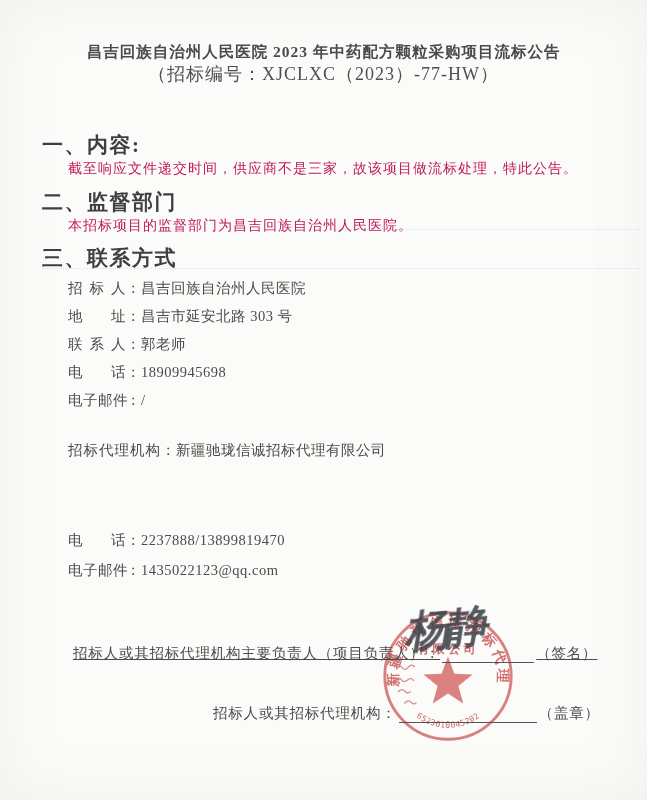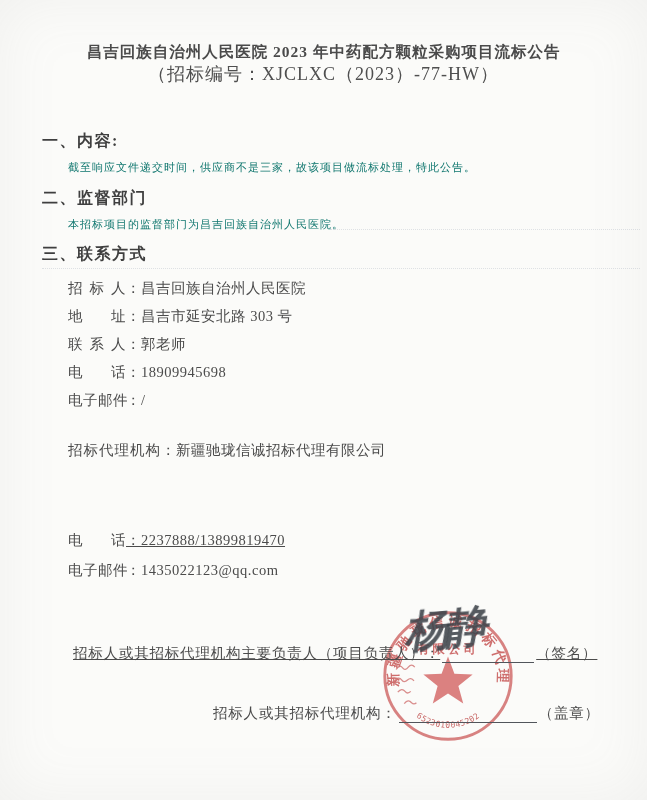--- a/index.html
+++ b/index.html
@@ -5,22 +5,22 @@
   html,body{margin:0;padding:0;background:#e9e9e7;}
   .page{
     position:relative;width:647px;height:800px;margin:0 auto;
     background:#fbfbf9;overflow:hidden;
     font-family:"Liberation Serif",serif;color:#474747;
     box-shadow:inset 0 0 60px rgba(150,150,150,0.10);
   }
   .abs{position:absolute;white-space:nowrap;}
   .doc-title{top:32px;left:0;width:647px;text-align:center;font-size:15.5px;letter-spacing:1px;color:#4a4a4a;font-weight:600;margin-top:10px;}
   .doc-subtitle{top:62px;left:0;width:647px;text-align:center;font-size:18px;letter-spacing:1px;color:#4f4f4f;}
-  .sec-h{left:42px;font-family:Liberation Serif, serif;font-weight:bold;font-size:16px;color:#3f3f3f;letter-spacing:1.5px;}
-  .body-p{left:68px;font-size:11px;letter-spacing:1px;color:#0f766e;}
+  .sec-h{left:42px;font-family:Liberation Serif, serif;font-weight:bold;font-size:21px;color:#3f3f3f;letter-spacing:1.5px;}
+  .body-p{left:68px;font-size:14px;letter-spacing:1px;color:#be185d;}
   .row{left:68px;height:20px;font-size:14.5px;color:#4b4b4b;letter-spacing:0.5px;}
   .lbl{display:inline-block;width:58px;text-align:justify;text-align-last:justify;vertical-align:bottom;}
   .lbl-wide{display:inline-block;vertical-align:bottom;letter-spacing:1px;}
   .val{}
   .sign-line{font-size:14.5px;color:#4b4b4b;letter-spacing:0.8px;}
   .uline{display:inline-block;border-bottom:1.4px solid #51555b;height:13px;vertical-align:bottom;margin:0 2px;}
   .uline-sign{width:92px;}
   .uline-seal{width:138px;}
   .artifact{border-top:1.5px dotted rgba(120,132,155,0.22);height:0;}
   .stamp-wrap{left:367px;top:595px;width:162px;height:162px;mix-blend-mode:multiply;opacity:0.93;}
@@ -61,21 +61,21 @@
   <div class="abs row" style="top:363px;">
     <span class="lbl">电话</span><span>：</span><span class="val">18909945698</span>
   </div>
   <div class="abs row" style="top:391px;">
     <span class="lbl">电子邮件</span><span>：</span><span class="val">/</span>
   </div>
 
   <div class="abs row" style="top:441px;text-align:right;">
     <span class="lbl-wide">招标代理机构</span><span>：</span><span class="val">新疆驰珑信诚招标代理有限公司</span>
   </div>
-  <div class="abs row" style="top:531px;text-decoration:underline;">
+  <div class="abs row" style="top:531px;">
     <span class="lbl">电话</span><span>：</span><span class="val">2237888/13899819470</span>
   </div>
   <div class="abs row" style="top:561px;">
     <span class="lbl">电子邮件</span><span>：</span><span class="val">1435022123@qq.com</span>
   </div>
 
   <div class="abs stamp-wrap">
     <svg viewBox="0 0 200 200" xmlns="http://www.w3.org/2000/svg">
       <defs>
         <path id="arcTop" d="M45.2,129.1 A62,62 0 1 1 154.8,129.1" fill="none"></path>

